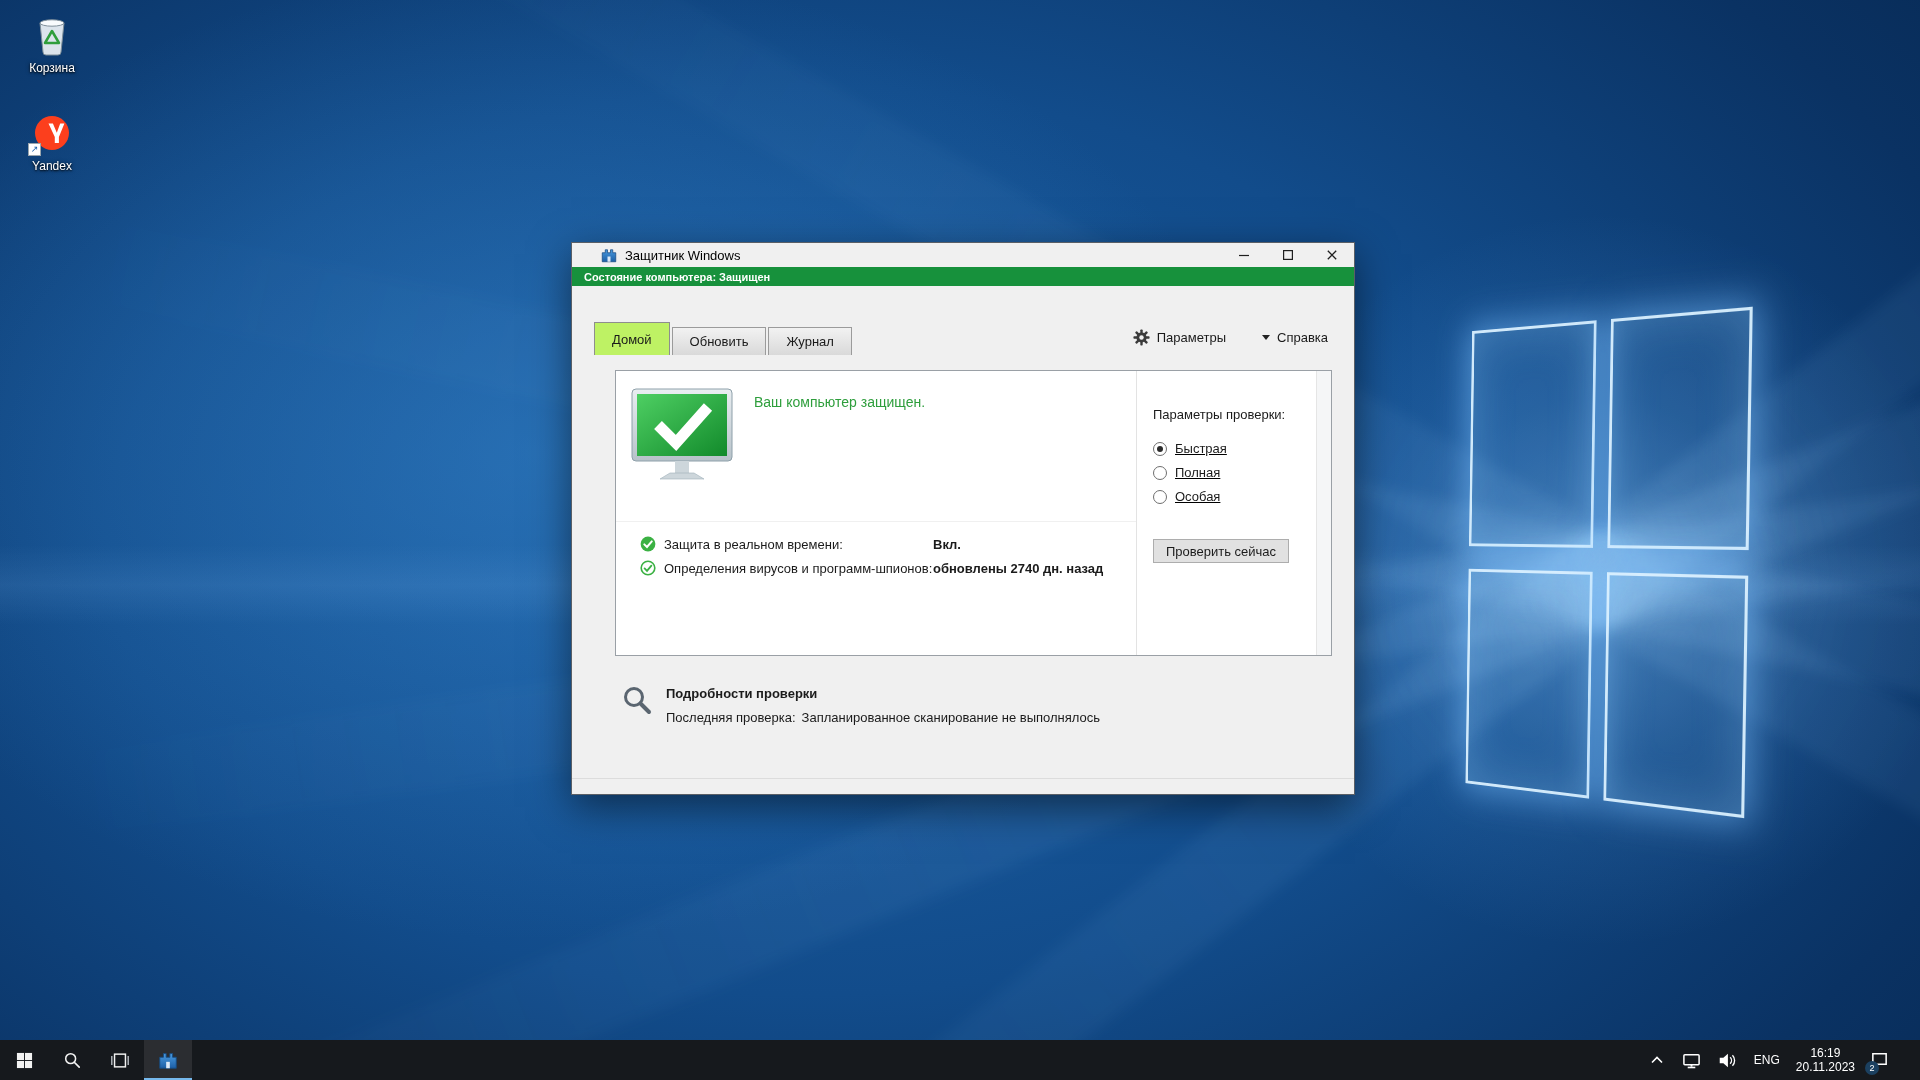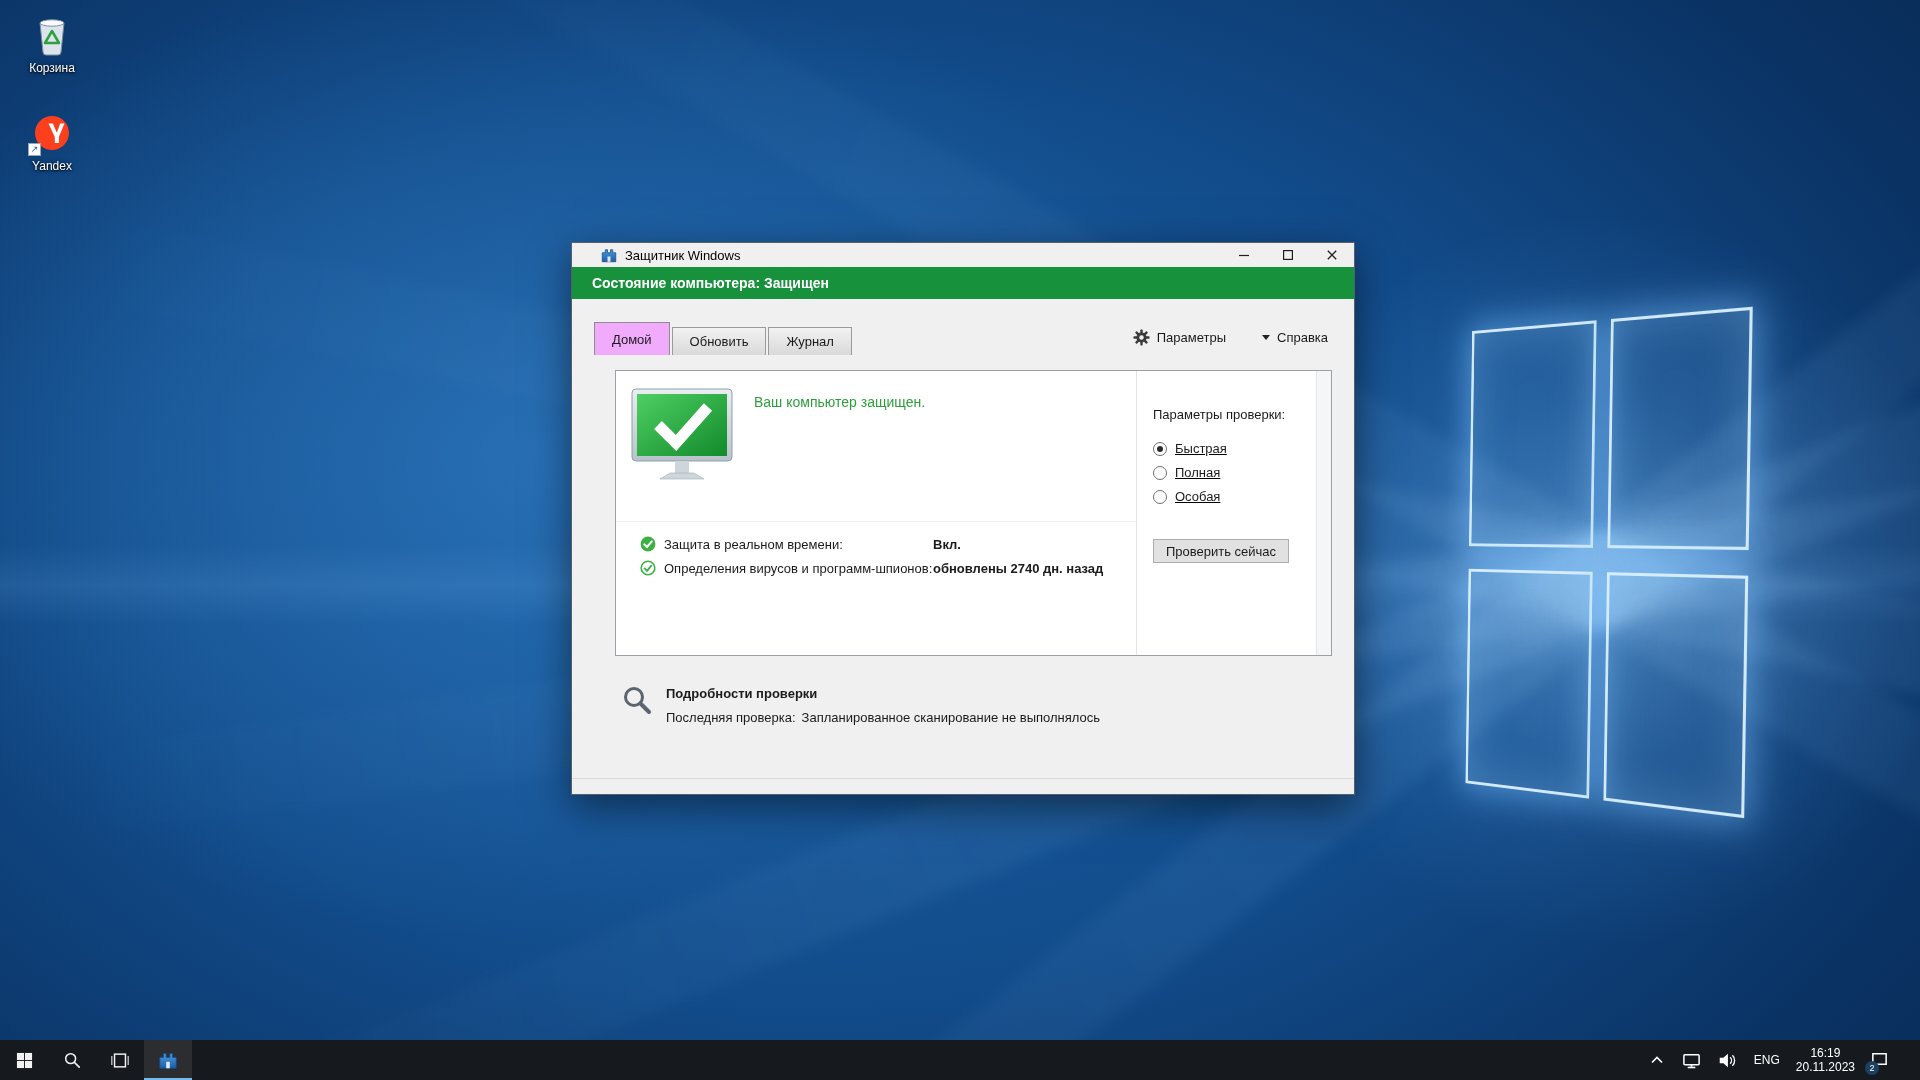--- a/index.html
+++ b/index.html
@@ -41,26 +41,26 @@
     font-size:9px; line-height:11px; text-align:center; color:#1d5fa6; }
 
   
   .window { position:absolute; left:571px; top:242px; width:784px; height:553px;
     background:#f0f0f0; border:1px solid #5a5f66; box-shadow:0 12px 38px rgba(0,0,0,0.5); }
   .titlebar { height:24px; display:flex; align-items:center; padding-left:28px; background:#f0f0f0; }
   .app-icon { width:18px; height:18px; margin-right:7px; display:inline-flex; }
   .title-text { font-size:13px; color:#000; }
   .win-controls { margin-left:auto; display:flex; height:30px; }
   .wc { width:44px; height:30px; display:flex; align-items:center; justify-content:center; background:transparent; border:none; cursor:default; }
-  .banner { height:32px; background:var(--banner-green,#17913c); color:#fff; font-weight:bold; font-size:14px;
-    display:flex; align-items:center; padding-left:20px; }
+  .banner { height:19px; background:var(--banner-green,#17913c); color:#fff; font-weight:bold; font-size:11px;
+    display:flex; align-items:center; padding-left:12px; }
   .tabrow { position:absolute; left:22px; top:79px; right:22px; height:33px; display:flex; align-items:flex-end; }
   .tab { height:28px; padding:0 17px; display:flex; align-items:center; font-size:13px; color:#1a1a1a;
     background:linear-gradient(#f2f2f2,#d9d9d9); border:1px solid #9b9b9b; border-bottom:none; margin-right:2px; cursor:default; }
-  .tab.checked { height:33px; background:#f0abfc; border-color:#8e8e8e; z-index:2; }
+  .tab.checked { height:33px; background:#bef264; border-color:#8e8e8e; z-index:2; }
   .menu-right { position:absolute; right:26px; top:86px; display:flex; gap:36px; align-items:center; font-size:13px; color:#1a1a1a; }
   .menu-item { display:flex; align-items:center; gap:7px; cursor:default; }
   .drop-arrow { width:0; height:0; border-left:4px solid transparent; border-right:4px solid transparent; border-top:5px solid #222; }
 
   .content { position:absolute; left:43px; top:127px; width:717px; height:286px; background:#fff; border:1px solid #9aa0a6; }
   .c-left { position:absolute; left:0; top:0; width:520px; height:100%; }
   .c-right { position:absolute; left:520px; top:0; bottom:0; width:180px; border-left:1px solid #e3e3e3; }
   .c-scroll { position:absolute; right:0; top:0; bottom:0; width:15px; background:#f5f6f7; border-left:1px solid #e5e5e5; }
   .monitor { position:absolute; left:14px; top:16px; }
   .protected-msg { position:absolute; left:138px; top:23px; font-size:14px; color:var(--protected-green,#2e9e3c); }

